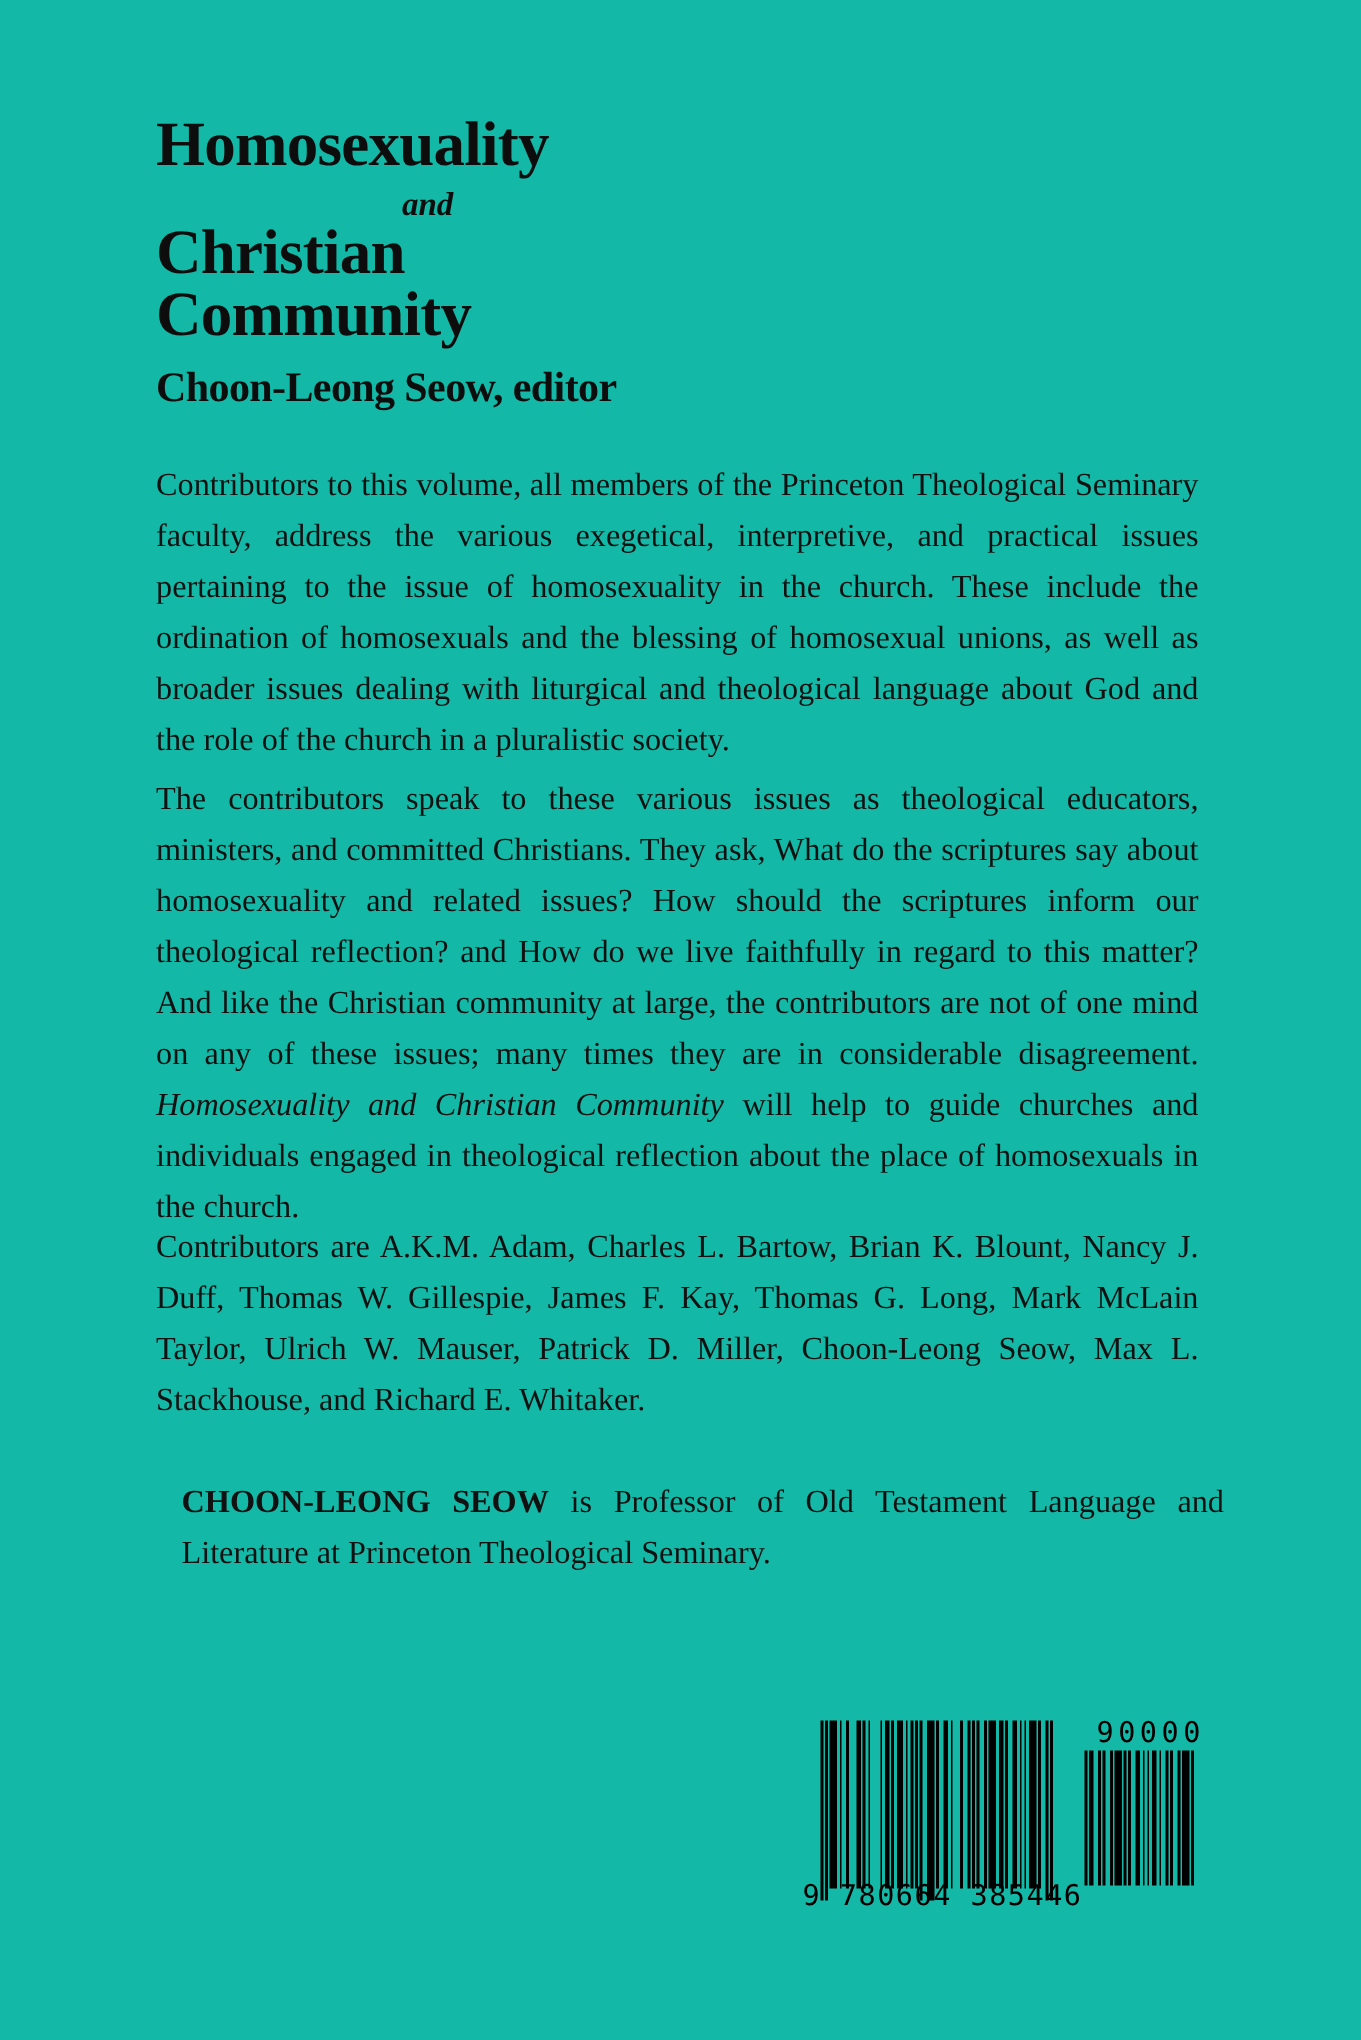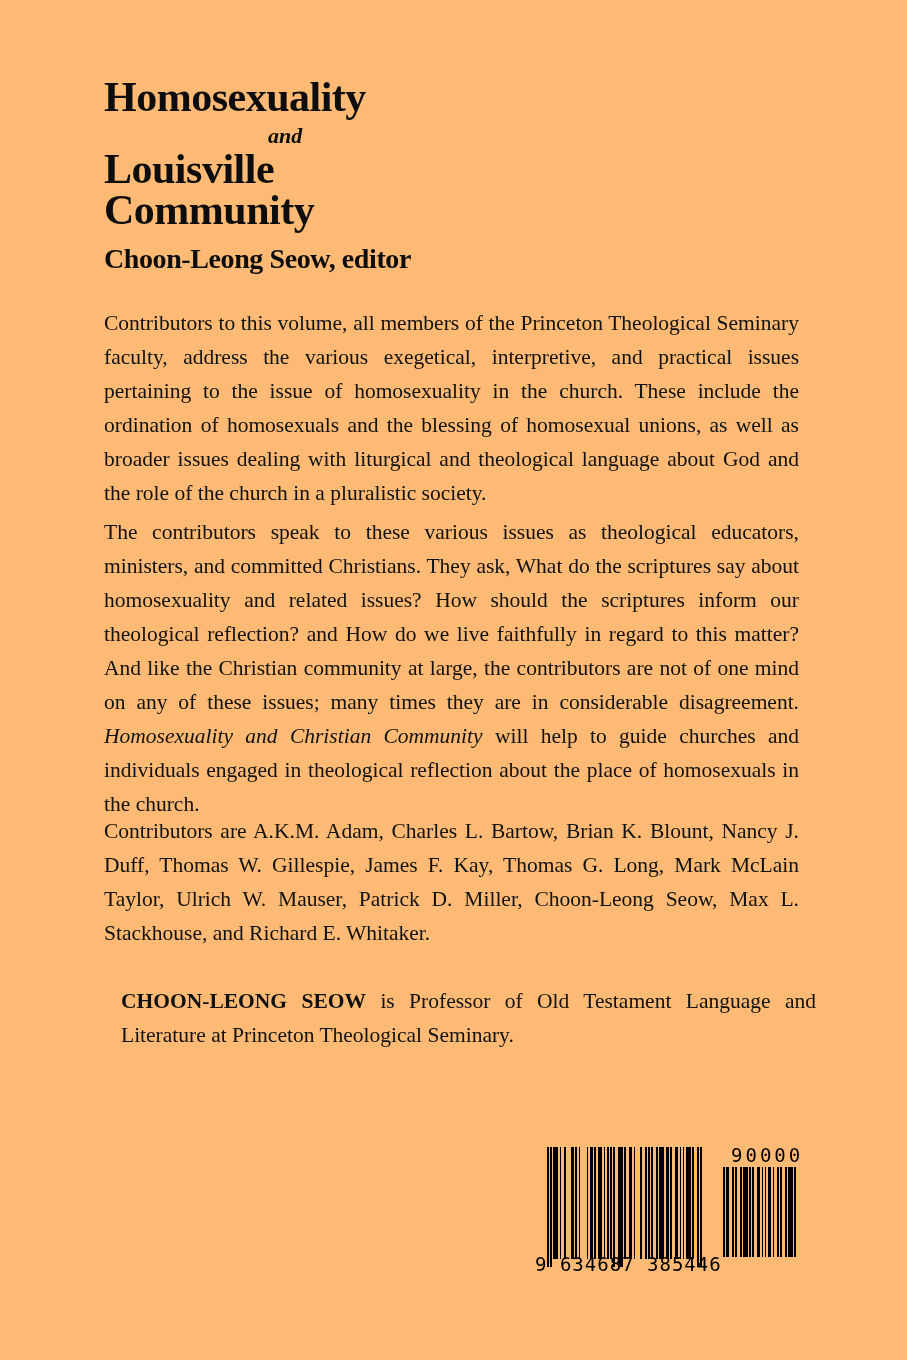--- a/index.html
+++ b/index.html
@@ -1,17 +1,17 @@
 <!DOCTYPE html>
 <html><head>
 <meta charset="utf-8">
 <style>
   html, body { margin: 0; padding: 0; background: #ffffff; }
   body { width: 907px; height: 1360px; position: relative; overflow: hidden; color: #111111; }
-  .page { position: absolute; left: 0; top: 0; width: 907px; height: 1360px; background: #fdba74; }
+  .page { position: absolute; left: 0; top: 0; width: 907px; height: 1360px; background: #14b8a6; }
 
   .title-block { position: absolute; left: 104px; top: 78px; font-family: "Liberation Serif", "DejaVu Serif", serif; font-weight: bold; color: #0d0d0d; }
   .title-line { font-size: 42px; line-height: 38px; letter-spacing: -0.5px; display: block; }
   .title-and { position: absolute; left: 164px; top: 45px; font-style: italic; font-weight: bold; font-size: 22px; }
   .title-l1 { position: absolute; left: 0; top: 0; }
   .title-l2 { position: absolute; left: 0; top: 72px; white-space: nowrap; }
   .title-l3 { position: absolute; left: 0; top: 113px; white-space: nowrap; }
   .editor { position: absolute; left: 104px; top: 243px; font-family: "Liberation Serif", serif; font-weight: bold; font-size: 28px; letter-spacing: -0.4px; color: #0d0d0d; white-space: nowrap; }
 
   .para { position: absolute; left: 104px; width: 695px; font-family: "Liberation Serif", "DejaVu Serif", serif; font-size: 21.5px; line-height: 34px; text-align: justify; color: #111; margin: 0; }
@@ -34,21 +34,21 @@
   .bar { position: absolute; top: 0; background: #000; }
 </style>
 </head>
 <body>
 
 <div class="page">
 
   <div class="title-block">
     <span class="title-line title-l1">Homosexuality</span>
     <span class="title-and">and</span>
-    <span class="title-line title-l2">Louisville</span>
+    <span class="title-line title-l2">Christian</span>
     <span class="title-line title-l3">Community</span>
   </div>
 
   <div class="editor">Choon-Leong Seow, editor</div>
 
   <p class="para p1">Contributors to this volume, all members of the Princeton Theological Seminary faculty, address the various exegetical, interpretive, and practical issues pertaining to the issue of homosexuality in the church. These include the ordination of homosexuals and the blessing of homosexual unions, as well as broader issues dealing with liturgical and theological language about God and the role of the church in a pluralistic society.</p>
 
   <p class="para p2"><span>The contributors speak to these various issues as theological educators, ministers, and committed Christians. They ask, What do the scriptures say about homosexuality and related issues? How should the scriptures inform our theological reflection? and How do we live faithfully in regard to this matter? And like the Christian community at large, the contributors are not of one mind on any of these issues; many times they are in considerable disagreement. </span><em>Homosexuality and Christian Community</em><span> will help to guide churches and individuals engaged in theological reflection about the place of homosexuals in the church.</span></p>
 
   <p class="para p3">Contributors are A.K.M. Adam, Charles L. Bartow, Brian K. Blount, Nancy J. Duff, Thomas W. Gillespie, James F. Kay, Thomas G. Long, Mark McLain Taylor, Ulrich W. Mauser, Patrick D. Miller, Choon-Leong Seow, Max L. Stackhouse, and Richard E. Whitaker.</p>
@@ -110,16 +110,16 @@
         <div class="bar" style="left: 38.75px; width: 1.55px; height: 90px; background: rgb(0, 0, 0);"></div>
         <div class="bar" style="left: 41.85px; width: 1.55px; height: 90px; background: rgb(0, 0, 0);"></div>
         <div class="bar" style="left: 44.95px; width: 3.1px; height: 90px; background: rgb(0, 0, 0);"></div>
         <div class="bar" style="left: 49.6px; width: 1.55px; height: 90px; background: rgb(0, 0, 0);"></div>
         <div class="bar" style="left: 54.25px; width: 1.55px; height: 90px; background: rgb(0, 0, 0);"></div>
         <div class="bar" style="left: 57.35px; width: 1.55px; height: 90px; background: rgb(0, 0, 0);"></div>
         <div class="bar" style="left: 62px; width: 1.55px; height: 90px; background: rgb(0, 0, 0);"></div>
         <div class="bar" style="left: 65.1px; width: 4.65px; height: 90px; background: rgb(0, 0, 0);"></div>
         <div class="bar" style="left: 71.3px; width: 1.55px; height: 90px; background: rgb(0, 0, 0);"></div>
       </div>
-    <div class="ean-text"><span>9</span>&nbsp;<span>634687</span>&nbsp;<span>385446</span></div>
+    <div class="ean-text"><span>9</span>&nbsp;<span>780664</span>&nbsp;<span>385446</span></div>
   </div>
 
 </div>
 
 </body></html>

